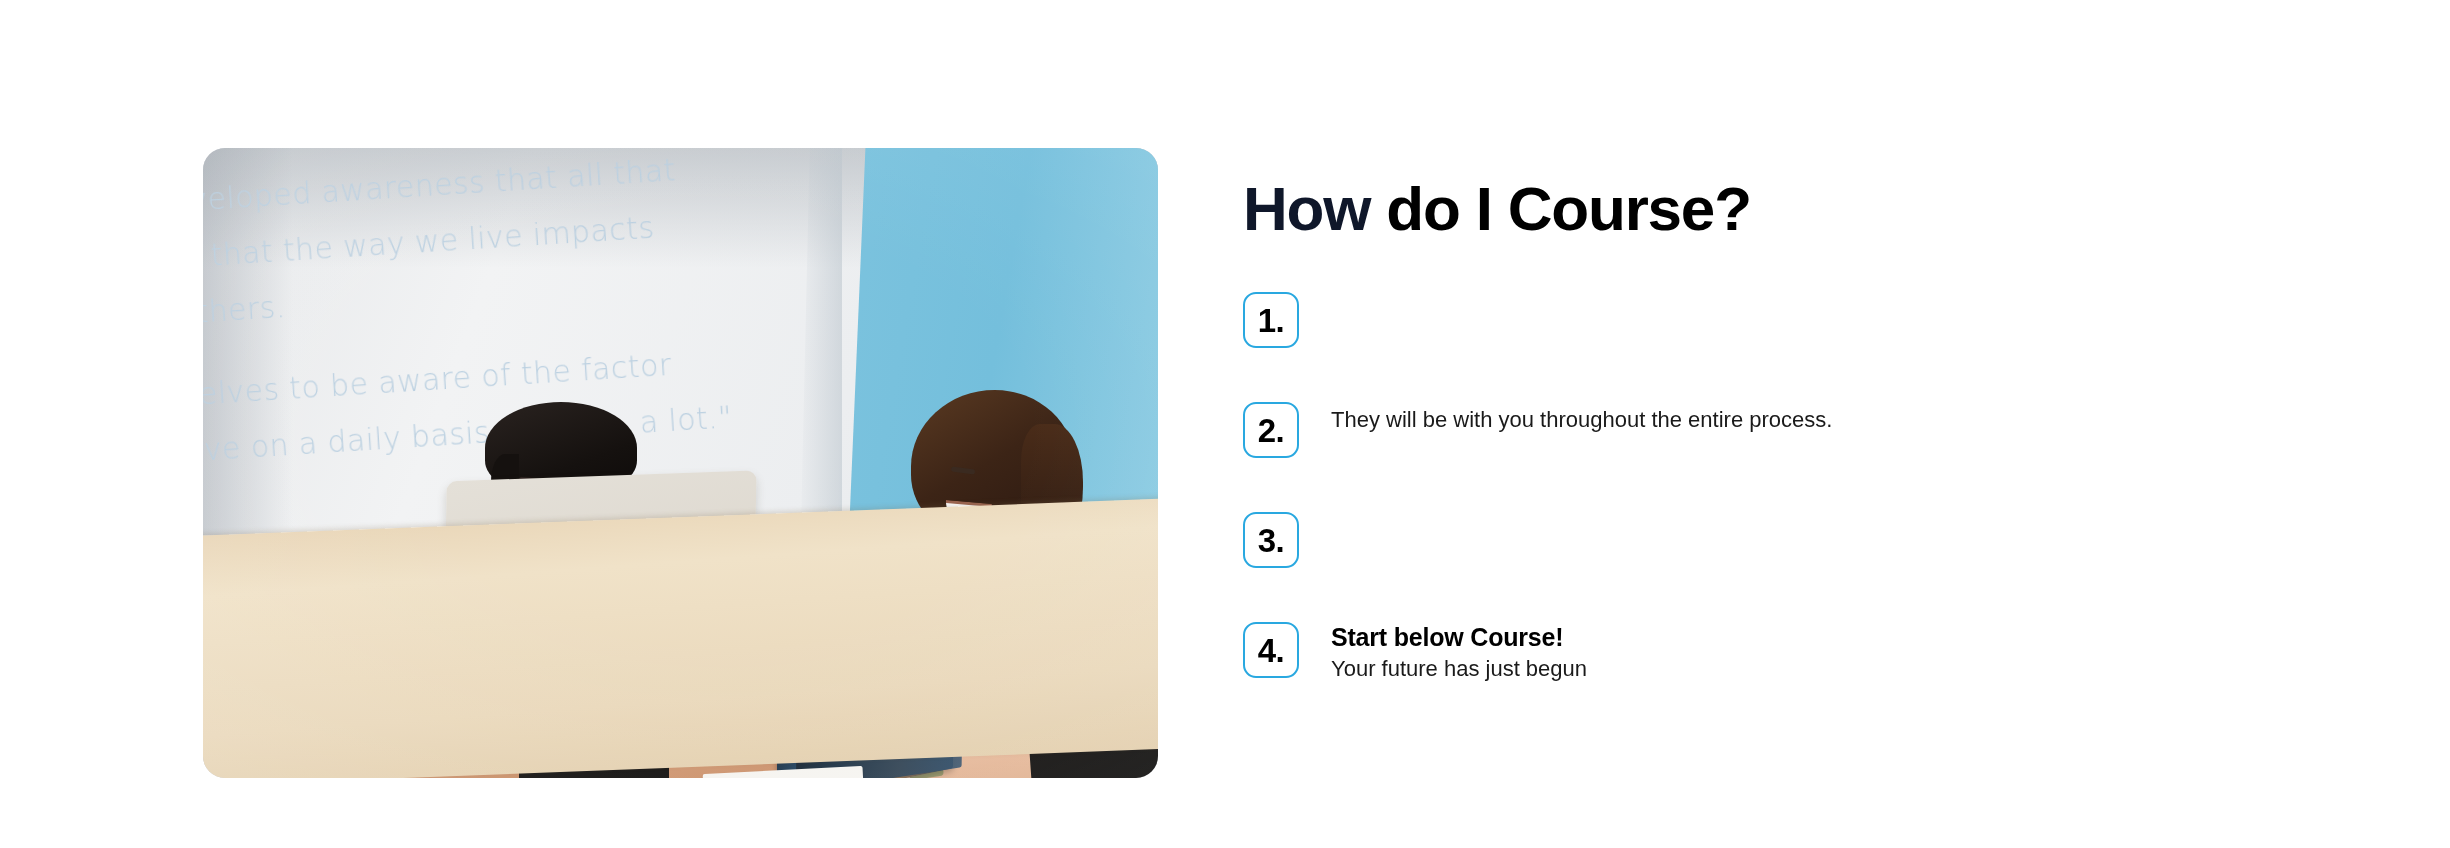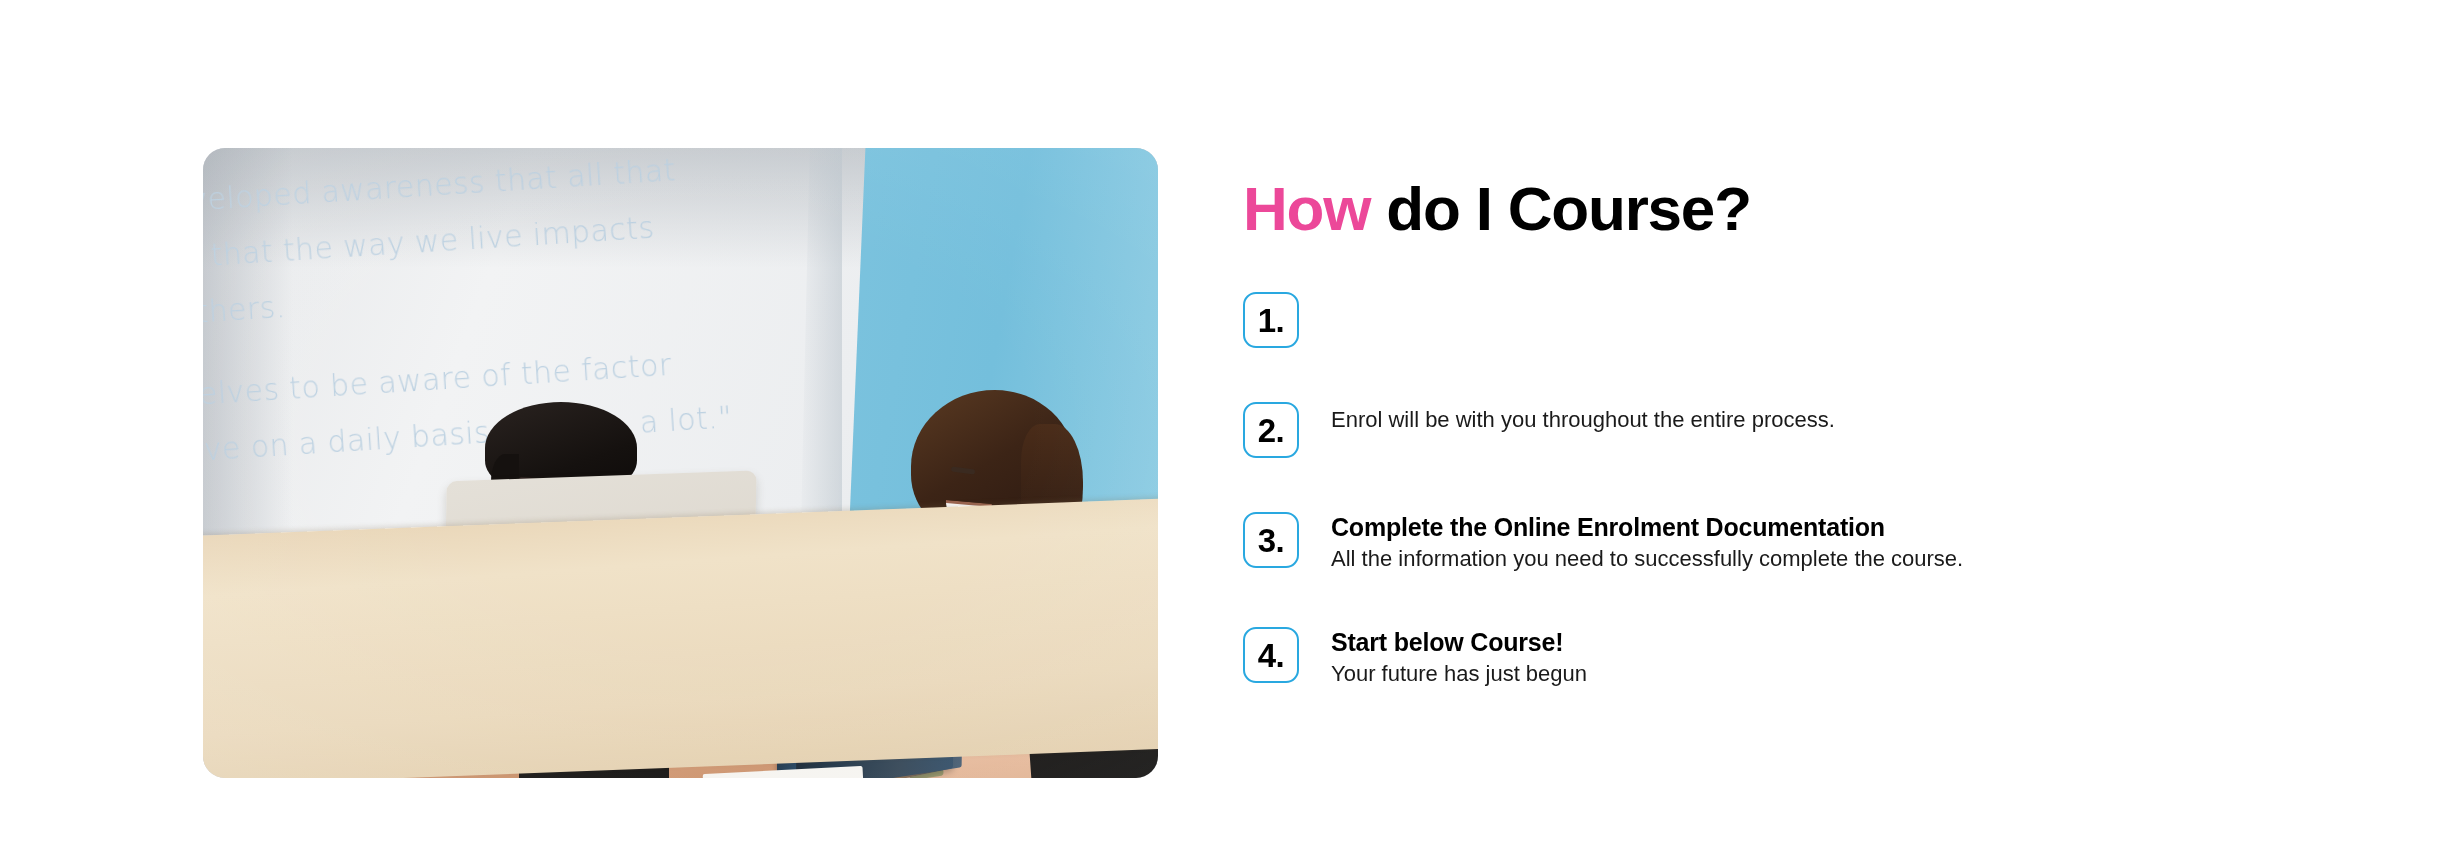--- a/index.html
+++ b/index.html
@@ -481,21 +481,21 @@
 
   .heading {
     font-size: 62px;
     font-weight: 700;
     line-height: 1.0;
     letter-spacing: -1.2px;
     color: #000000;
     margin: 0 0 52px 0;
     white-space: nowrap;
   }
-  .heading .hl { color: #ec4899; }
+  .heading .hl { color: #0f172a; }
 
   .steps { position: relative; }
 
   .step {
     display: flex;
     align-items: flex-start;
     margin-bottom: 54px;
   }
   .step:last-child { margin-bottom: 0; }
 
@@ -628,30 +628,26 @@
 
       <div class="step">
         <div class="badge">1.</div>
         <div class="step-text">
         </div>
       </div>
 
       <div class="step">
         <div class="badge">2.</div>
         <div class="step-text">
-          <div class="step-sub">Enrol will be with you throughout the entire process.</div>
+          <div class="step-sub">They will be with you throughout the entire process.</div>
         </div>
       </div>
 
       <div class="step">
         <div class="badge">3.</div>
-        <div class="step-text">
-          <div class="step-title">Complete the Online Enrolment Documentation</div>
-          <div class="step-sub">All the information you need to successfully complete the course.</div>
-        </div>
       </div>
 
       <div class="step">
         <div class="badge">4.</div>
         <div class="step-text">
           <div class="step-title">Start below Course!</div>
           <div class="step-sub">Your future has just begun</div>
         </div>
       </div>
 

